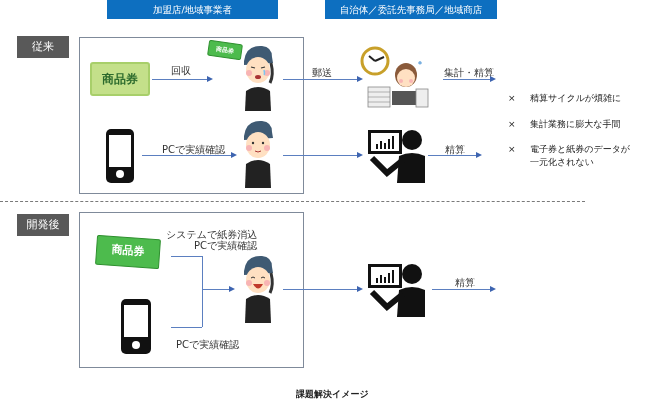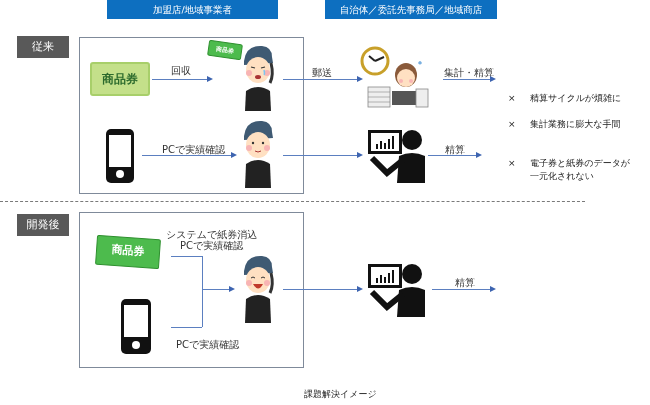--- a/index.html
+++ b/index.html
@@ -125,34 +125,34 @@
     <path d="M30 55 L32 28 Q45 22 58 28 L58 55 Z" fill="#111"></path>
     <path d="M5 30 L20 45 L36 32" stroke="#111" stroke-width="6" fill="none"></path>
   </svg>
 </div>
 <div class="abs lbl" style="left:445px;top:143px;">精算</div>
 <div class="abs line" style="left:428px;top:155px;width:49px;"></div>
 <div class="abs arrow" style="left:476px;top:152px;"></div>
 
 <div class="abs" style="left:508px;top:92px;width:140px;">
   <div class="bul" style="margin-bottom:13px;"><span class="mk">×</span><span class="tx">精算サイクルが煩雑に</span></div>
-  <div class="bul" style="margin-bottom:26px;"><span class="mk">×</span><span class="tx">集計業務に膨大な手間</span></div>
+  <div class="bul" style="margin-bottom:12px;"><span class="mk">×</span><span class="tx">集計業務に膨大な手間</span></div>
   <div class="bul"><span class="mk">×</span><span class="tx" style="white-space:pre-line;">電子券と紙券のデータが
 一元化されない</span></div>
 </div>
 
 <div class="abs divider" style="left:0;top:201px;width:585px;"></div>
 
 <div class="abs badge" style="left:17px;top:214px;width:52px;">開発後</div>
 <div class="abs panel" style="left:79px;top:212px;width:225px;height:156px;"></div>
 
 <div class="abs cash" style="left:96px;top:237px;width:64px;height:30px;transform:rotate(4deg);">
   <span style="font-size:11px;line-height:26px;">商品券</span>
 </div>
-<div class="abs lbl" style="left:166px;top:229px;text-align:center;line-height:11px;">
+<div class="abs lbl" style="left:166px;top:229px;text-align:right;line-height:11px;">
   <div>システムで紙券消込</div>
   <div>PCで実績確認</div>
 </div>
 <div class="abs line" style="left:171px;top:256px;width:31px;"></div>
 <div class="abs vline" style="left:202px;top:256px;height:71px;"></div>
 <div class="abs line" style="left:171px;top:327px;width:31px;"></div>
 <div class="abs line" style="left:202px;top:289px;width:28px;"></div>
 <div class="abs arrow" style="left:229px;top:286px;"></div>
 
 <div class="abs phone" style="left:121px;top:299px;width:30px;height:55px;">
@@ -191,13 +191,13 @@
     <path d="M5 30 L20 45 L36 32" stroke="#111" stroke-width="6" fill="none"></path>
   </svg>
 </div>
 <div class="abs lbl" style="left:455px;top:276px;">精算</div>
 <div class="abs line" style="left:432px;top:289px;width:59px;"></div>
 <div class="abs arrow" style="left:490px;top:286px;"></div>
 
 <div class="abs" style="left:508px;top:252px;width:140px;">
 </div>
 
-<div class="abs caption" style="left:304px;top:388px;">課題解決イメージ</div>
+<div class="abs caption" style="left:296px;top:388px;font-weight:bold;">課題解決イメージ</div>
 
 </body></html>

